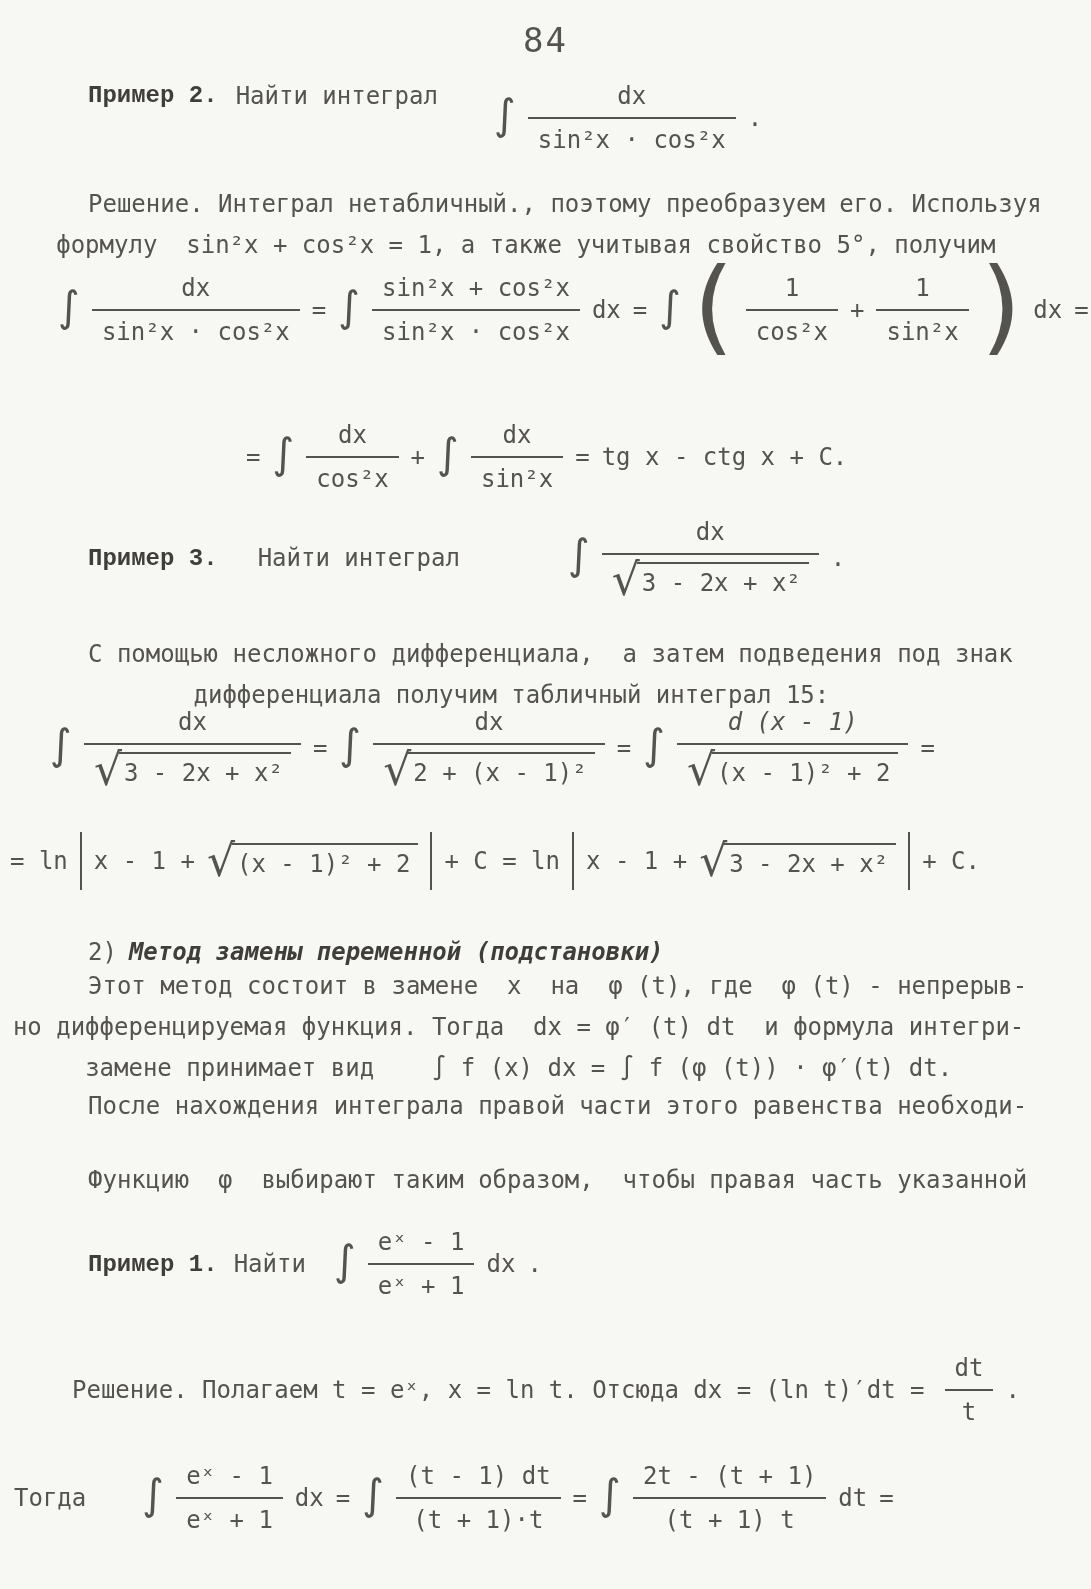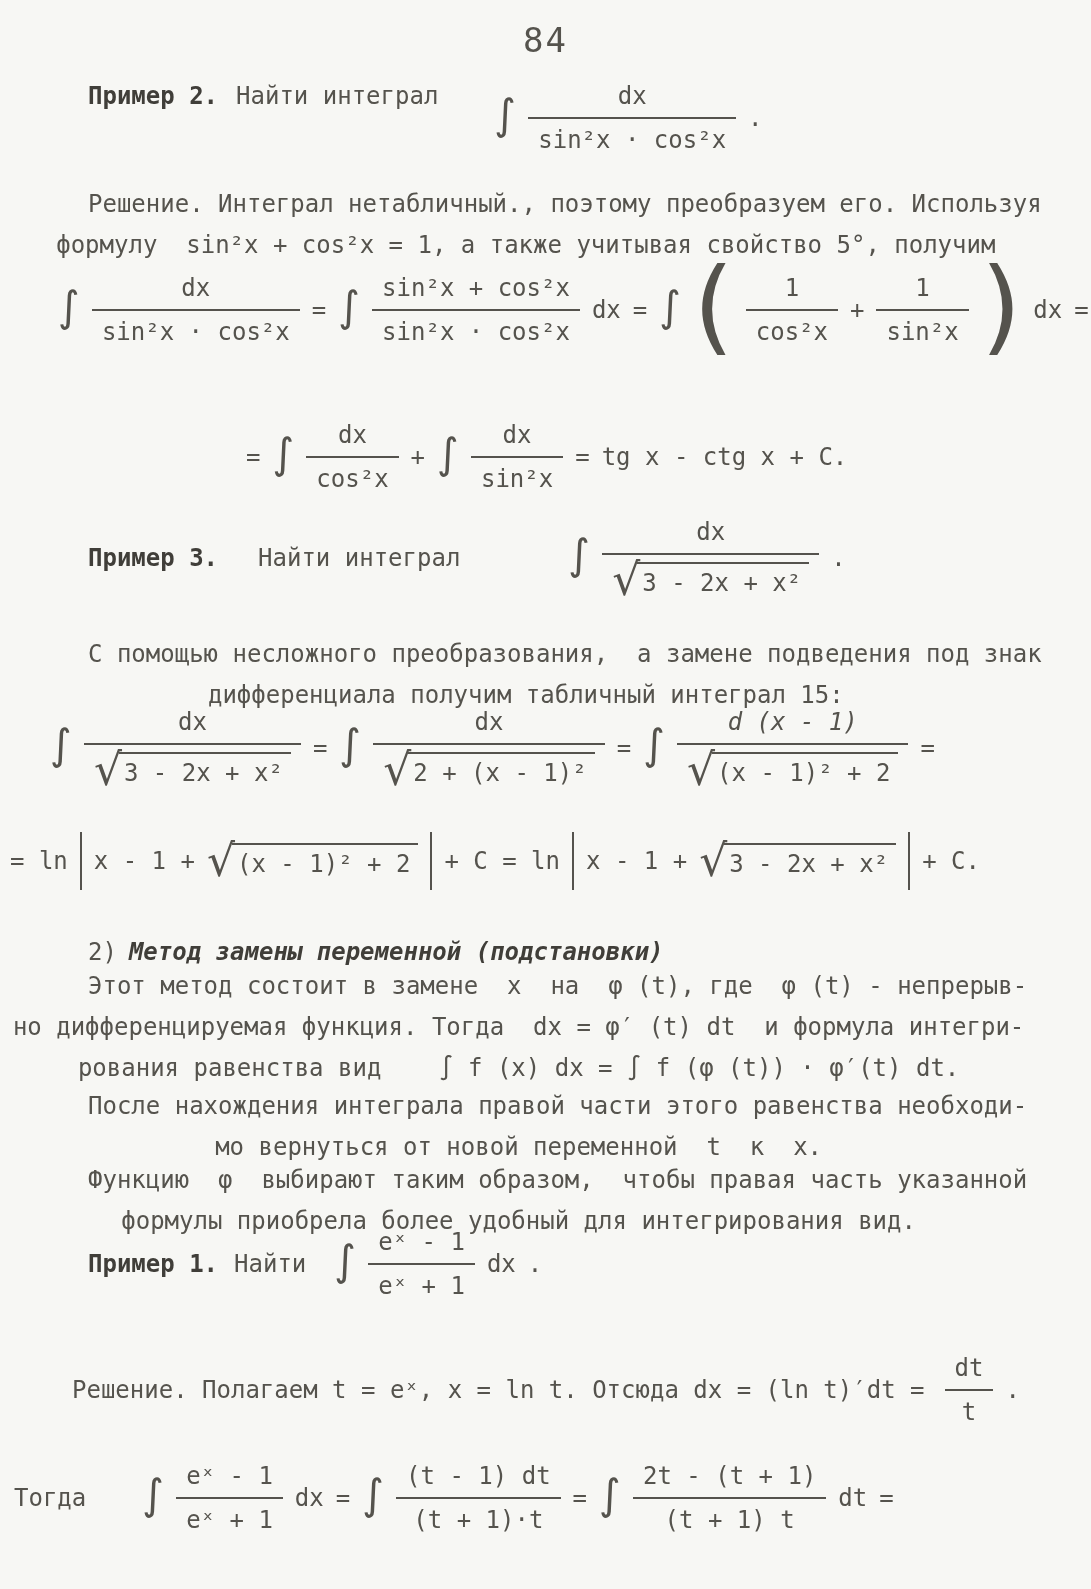--- a/index.html
+++ b/index.html
@@ -11,21 +11,21 @@
     font-family:"DejaVu Sans Mono", monospace;
     color:var(--ink, #55534d);
     font-size:24px;
     overflow:hidden;
   }
   .pagenum {
     position:absolute; top:20px; left:0; right:0;
     text-align:center; font-size:34px; letter-spacing:2px;
   }
   .tline { white-space:pre; }
-  .bold { font-weight:bold; color:var(--ink_dark, #403e39); }
+  .bold { font-weight:bold; color:var(--ink_dark, #403e39);font-family:Liberation Mono, monospace; }
   .head-title { font-weight:bold; font-style:italic; color:var(--ink_dark, #403e39); }
 
   .row {
     position:absolute;
     display:flex; align-items:center;
     column-gap:12px;
     white-space:pre;
   }
   .fgroup { display:inline-flex; align-items:center; column-gap:12px; }
 
@@ -154,21 +154,21 @@
             <span class="rad">√</span>
             <span class="cand">3 - 2x + x²</span>
           </span>
         </span>
       </span>
       <span>.</span>
     </span>
   </div>
 
   <div class="para" style="top:634px; left:10px;">
-    <span class="tline indent">С помощью несложного преобразования,  а замене подведения под знак</span>
+    <span class="tline indent">С помощью несложного дифференциала,  а затем подведения под знак</span>
     <span class="tline">дифференциала получим табличный интеграл 15:</span>
   </div>
 
   <div class="row" style="top:708px; left:50px;">
     <span class="int">∫</span>
     <span class="frac">
       <span class="num">dx</span>
       <span class="den">
         <span class="sqrt">
           <span class="rad">√</span>
@@ -222,31 +222,29 @@
   </div>
 
   <div class="row" style="top:938px; left:88px;">
     <span class="tline">2)</span>
     <span class="head-title tline">Метод замены переменной (подстановки)</span>
   </div>
 
   <div class="para" style="top:966px; left:10px;">
     <span class="tline indent">Этот метод состоит в замене  x  на  φ (t), где  φ (t) - непрерыв-</span>
     <span class="tline">но дифференцируемая функция. Тогда  dx = φ′ (t) dt  и формула интегри-</span>
-    <span class="tline">рования равенства вид    ∫ f (x) dx = ∫ f (φ (t)) · φ′(t) dt.</span>
+    <span class="tline">замене принимает вид    ∫ f (x) dx = ∫ f (φ (t)) · φ′(t) dt.</span>
   </div>
 
   <div class="para" style="top:1086px; left:10px;">
     <span class="tline indent">После нахождения интеграла правой части этого равенства необходи-</span>
-    <span class="tline">мо вернуться от новой переменной  t  к  x.</span>
   </div>
 
   <div class="para" style="top:1160px; left:10px;">
     <span class="tline indent">Функцию  φ  выбирают таким образом,  чтобы правая часть указанной</span>
-    <span class="tline">формулы приобрела более удобный для интегрирования вид.</span>
   </div>
 
   <div class="row" style="top:1228px; left:88px;">
     <span class="bold tline">Пример 1.</span>
     <span class="tline" style="margin-left:4px;">Найти</span>
     <span class="fgroup" style="margin-left:16px;">
       <span class="int">∫</span>
       <span class="frac">
         <span class="num">eˣ - 1</span>
         <span class="den">eˣ + 1</span>

